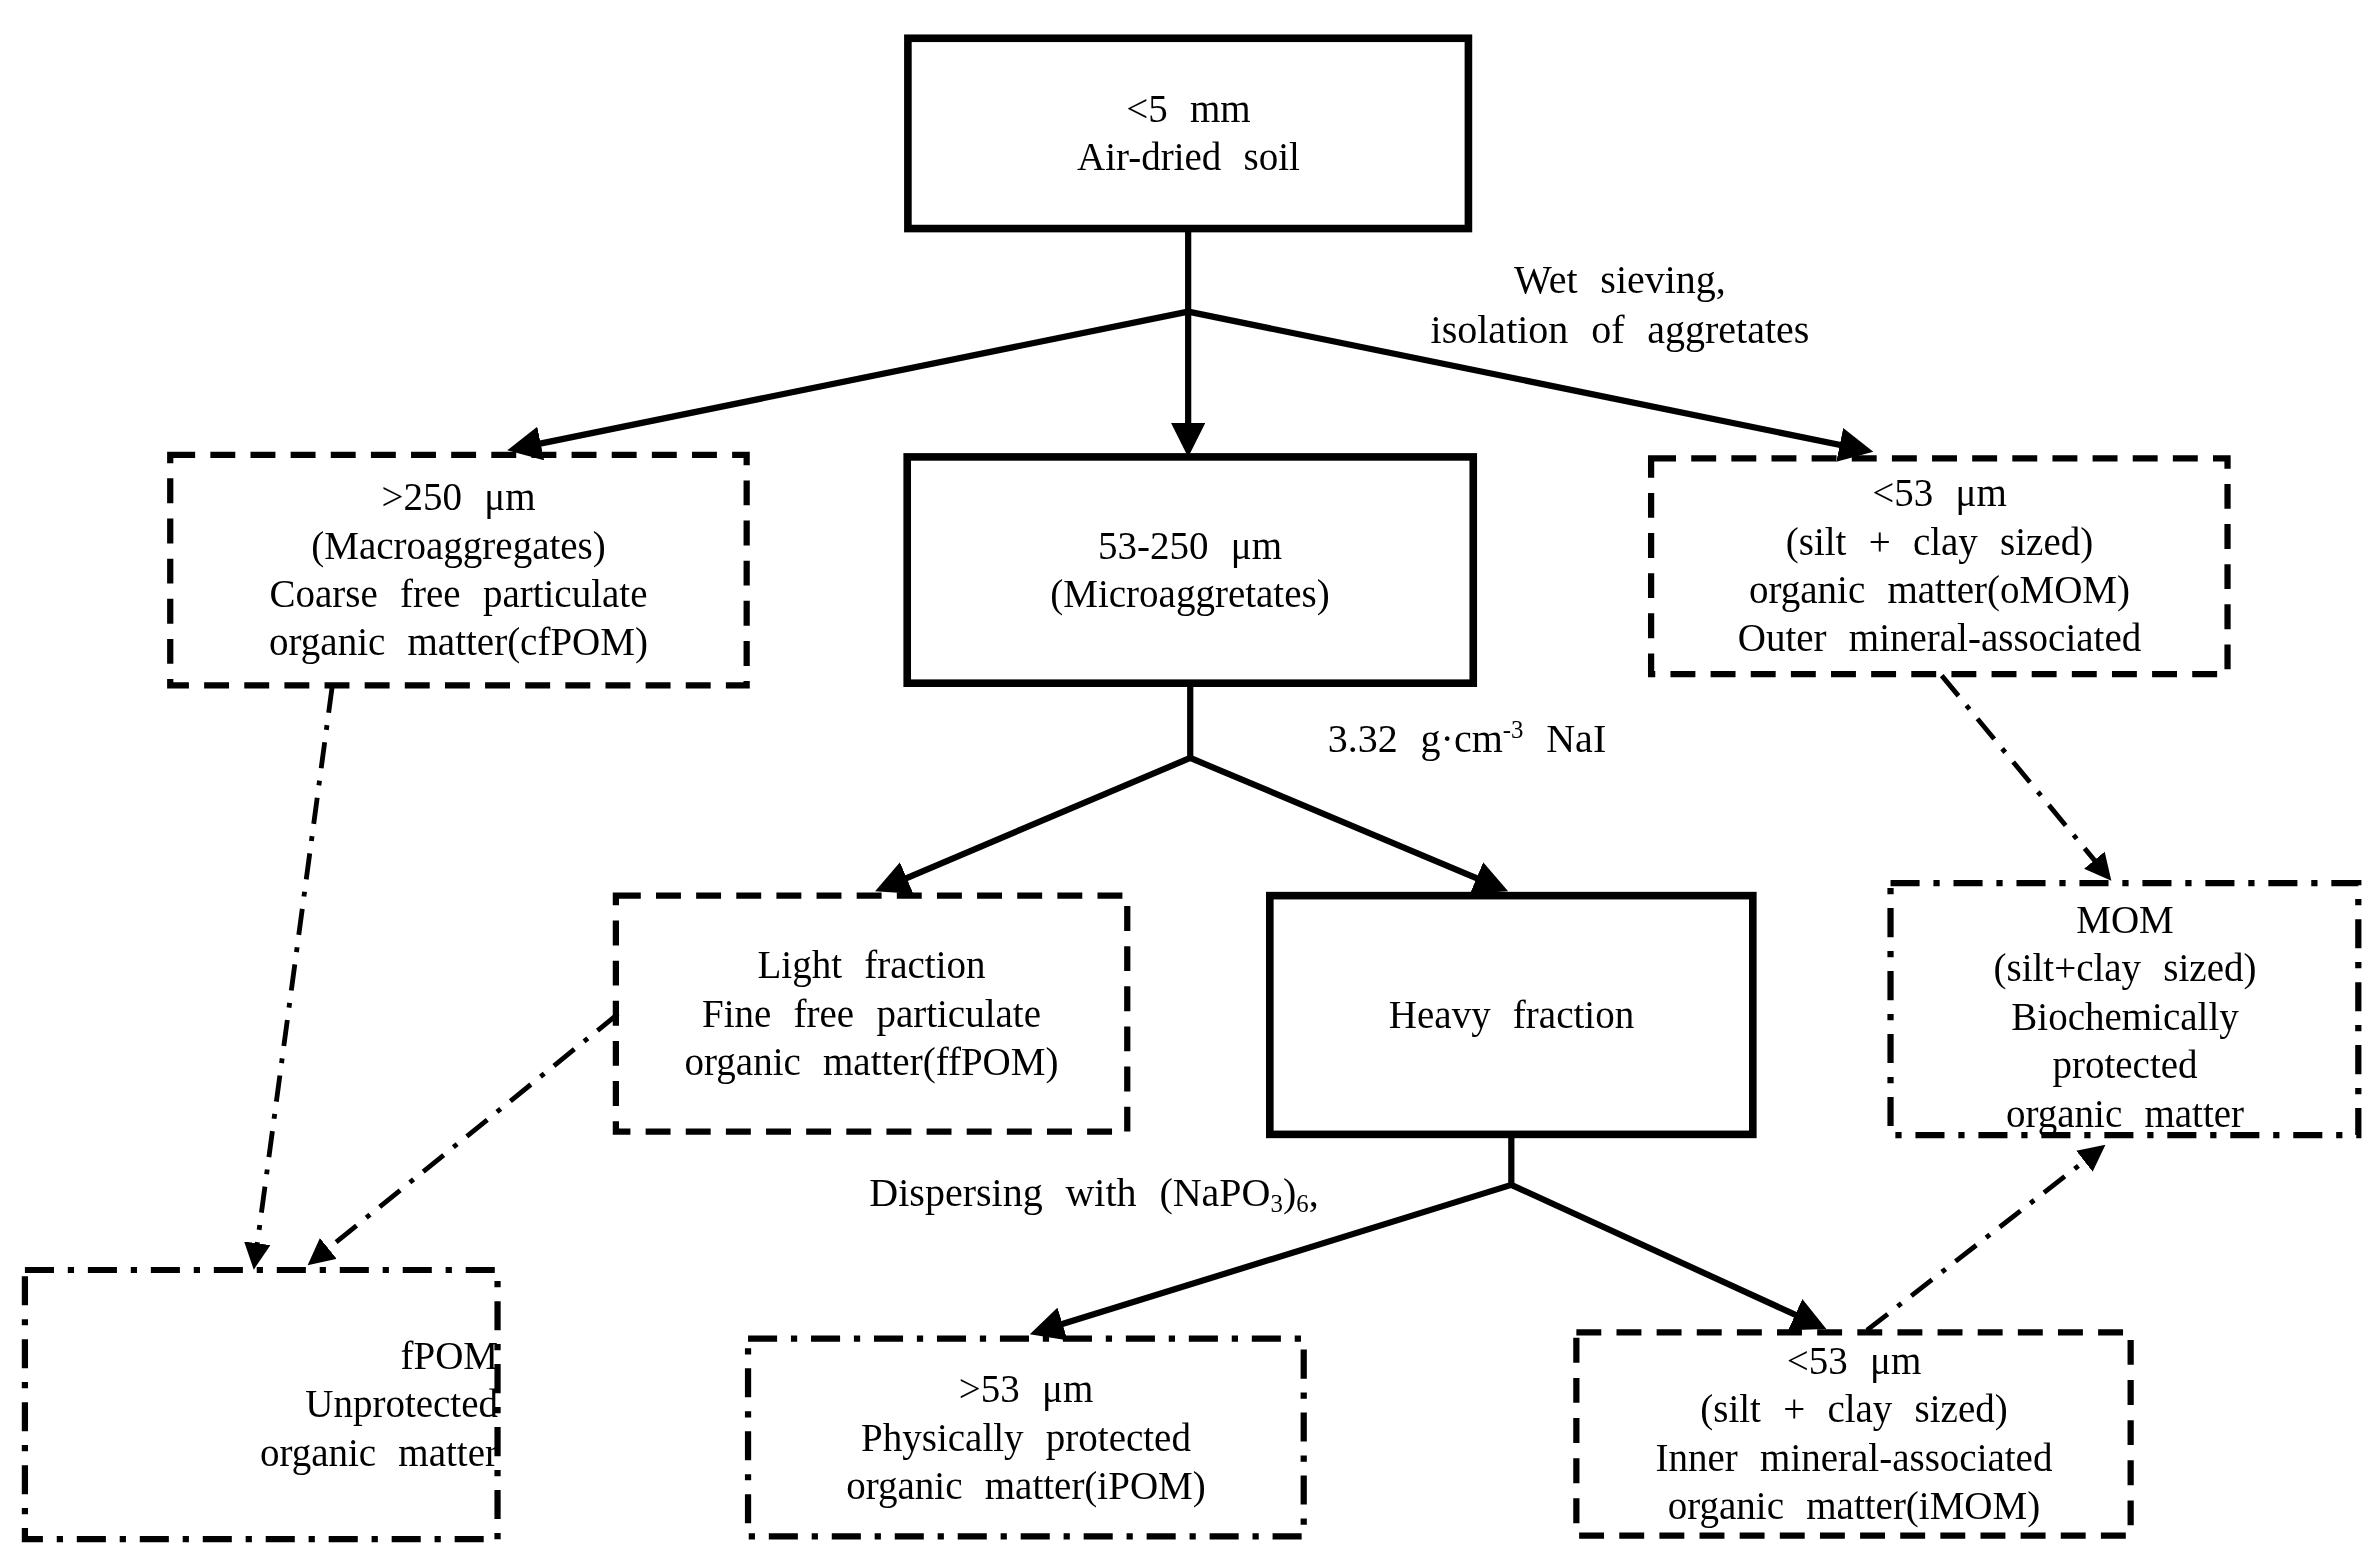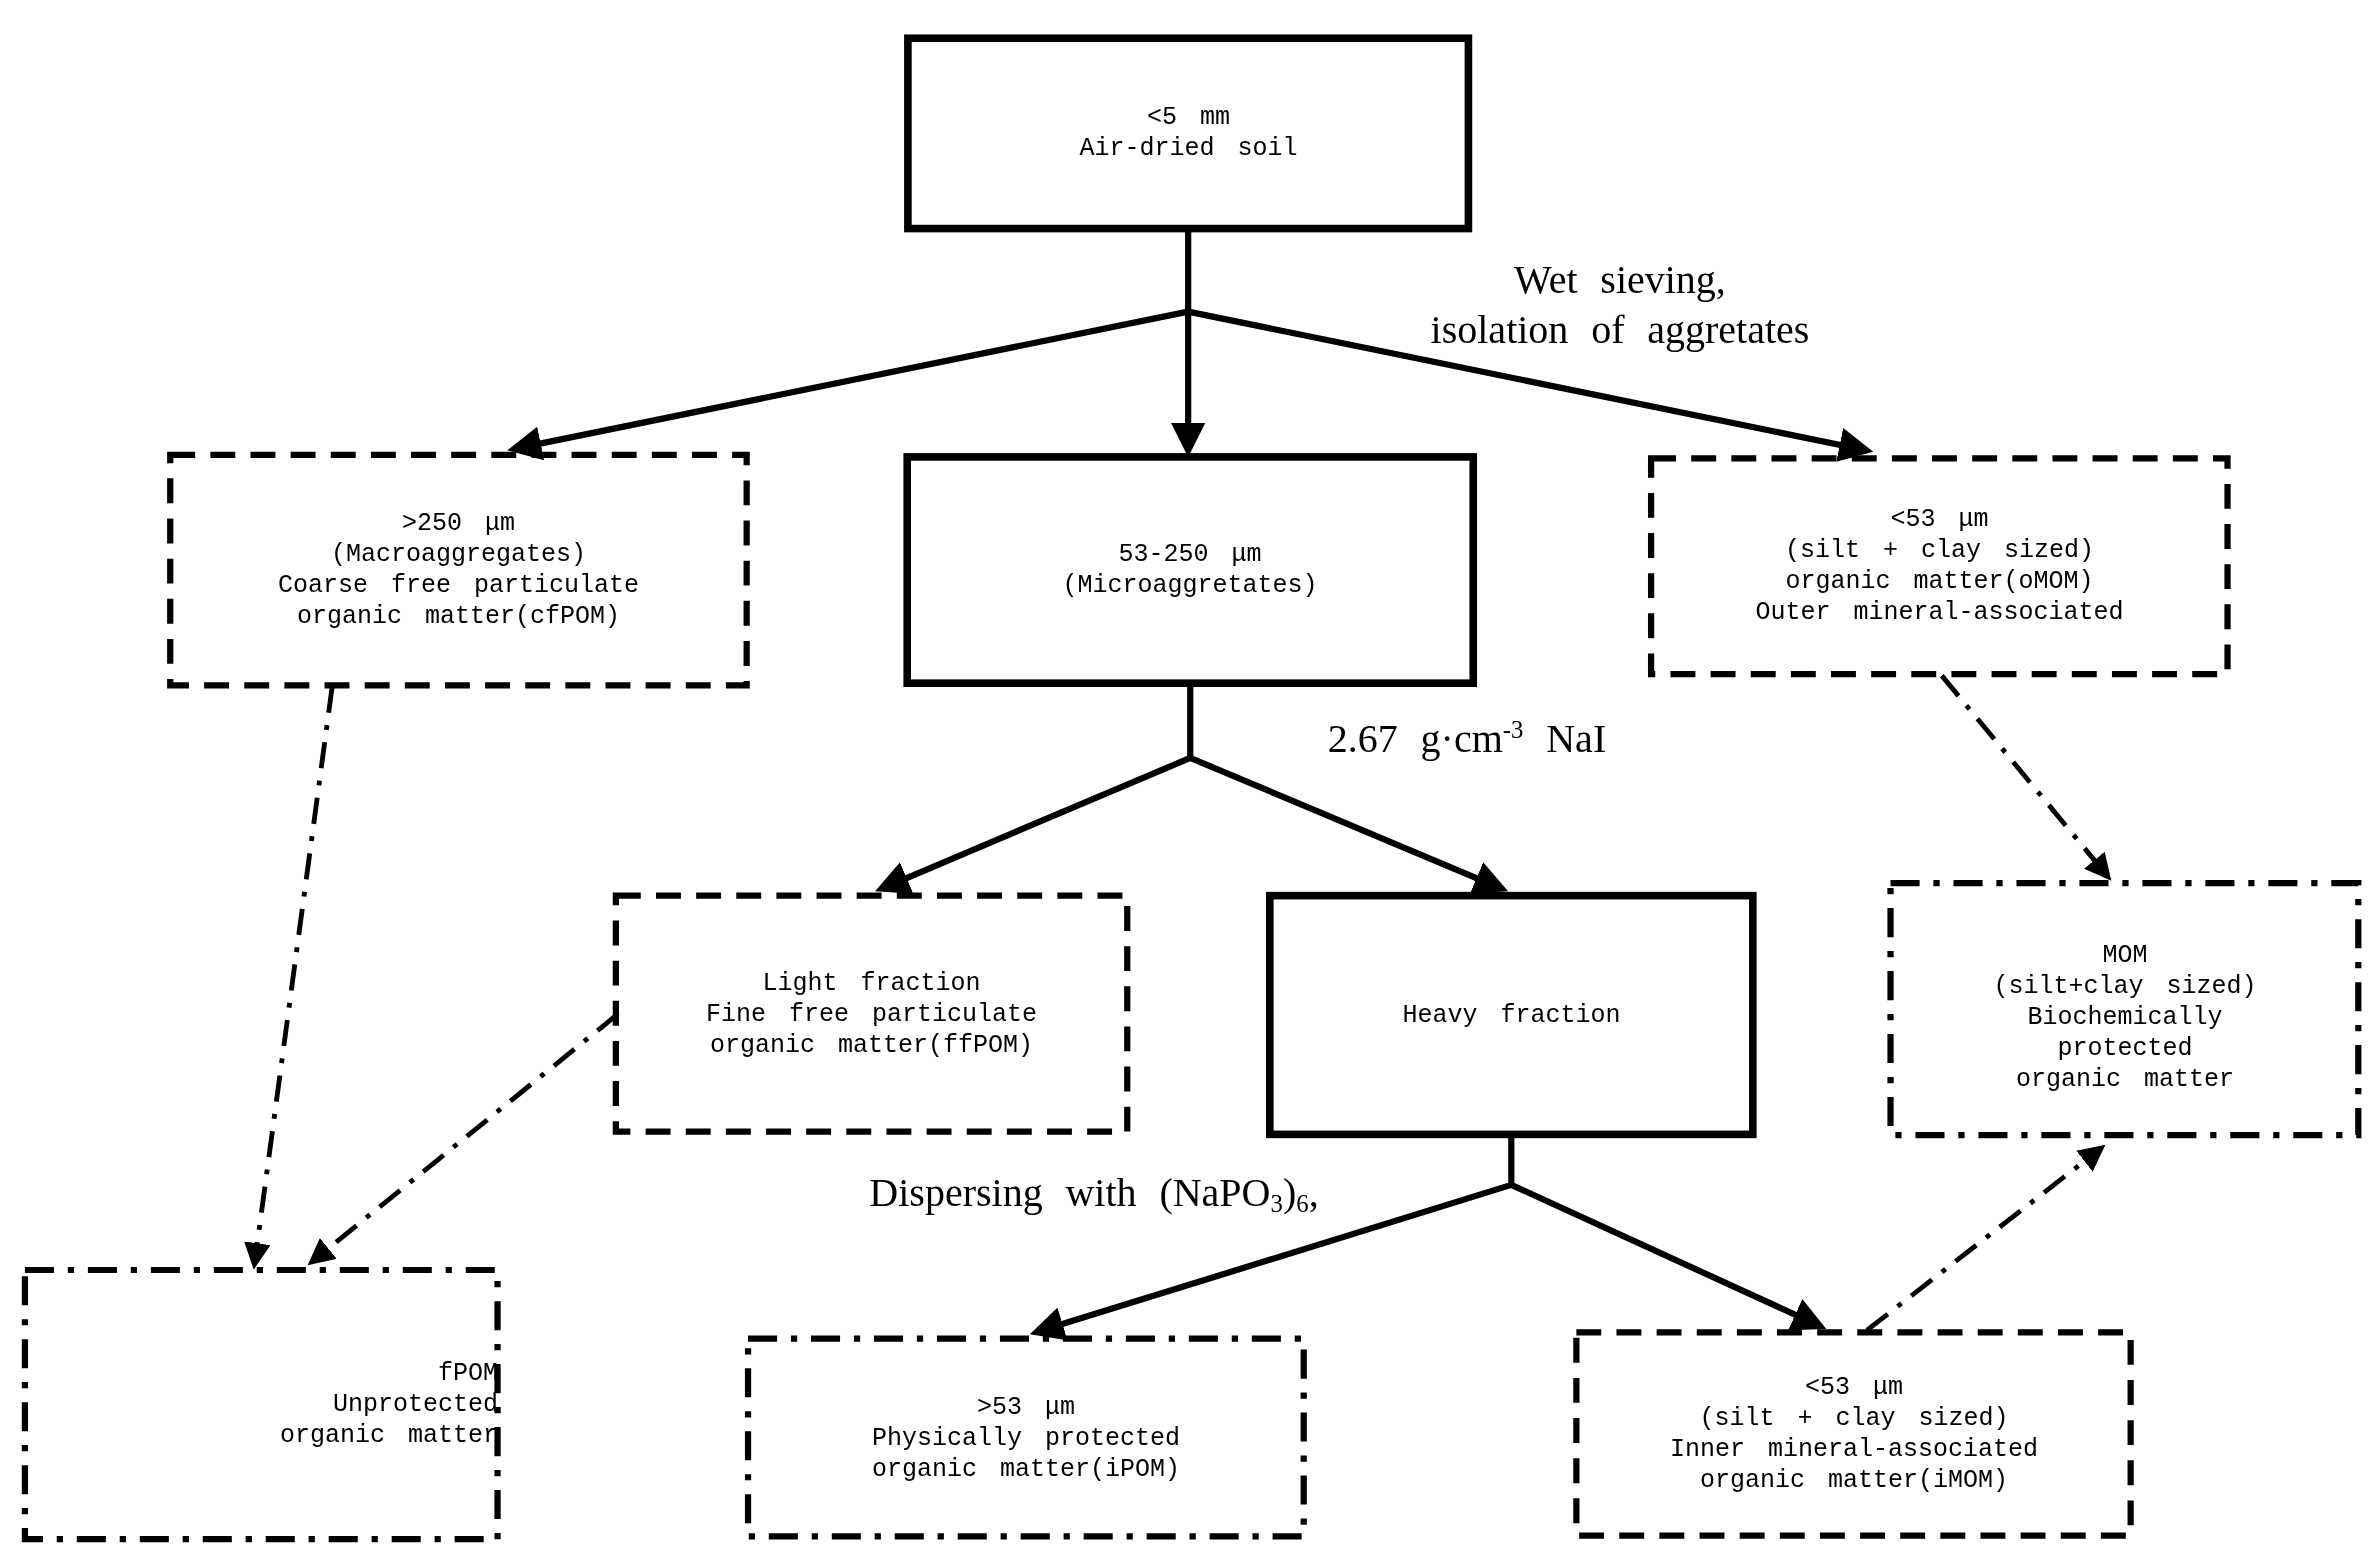--- a/index.html
+++ b/index.html
@@ -22,25 +22,24 @@
     width: 2377px;
     height: 1547px;
   }
   .node {
     position: absolute;
     display: flex;
     flex-direction: column;
     align-items: center;
     justify-content: center;
     text-align: center;
-    font-size: 25px;
+    font-size: 39px;
     line-height: 1.24;
     word-spacing: 0.32em;
     white-space: nowrap;
-    font-family: Liberation Mono, monospace;
   }
   .flabel {
     position: absolute;
     text-align: center;
     font-size: 40px;
     line-height: 1.26;
     word-spacing: 0.32em;
     white-space: nowrap;
   }
   .flabel sup { font-size: 62%; vertical-align: 0.55em; letter-spacing: 0; }
@@ -150,21 +149,21 @@
     <div>Inner mineral-associated</div>
     <div>organic matter(iMOM)</div>
   </div>
 
   <div class="flabel" style="left:1343px; top:255px; width:554px;">
     <div>Wet sieving,</div>
     <div>isolation of aggretates</div>
   </div>
 
   <div class="flabel" style="left:1190px; top:714px; width:554px;">
-    <div><span>2.67 g·cm</span><sup>-3</sup><span> NaI</span></div>
+    <div><span>3.32 g·cm</span><sup>-3</sup><span> NaI</span></div>
   </div>
 
   <div class="flabel" style="left:817px; top:1168px; width:554px;">
     <div><span>Dispersing with (NaPO</span><sub>3</sub><span>)</span><sub>6</sub><span>,</span></div>
   </div>
 
 </div>
 
 
 </body></html>

